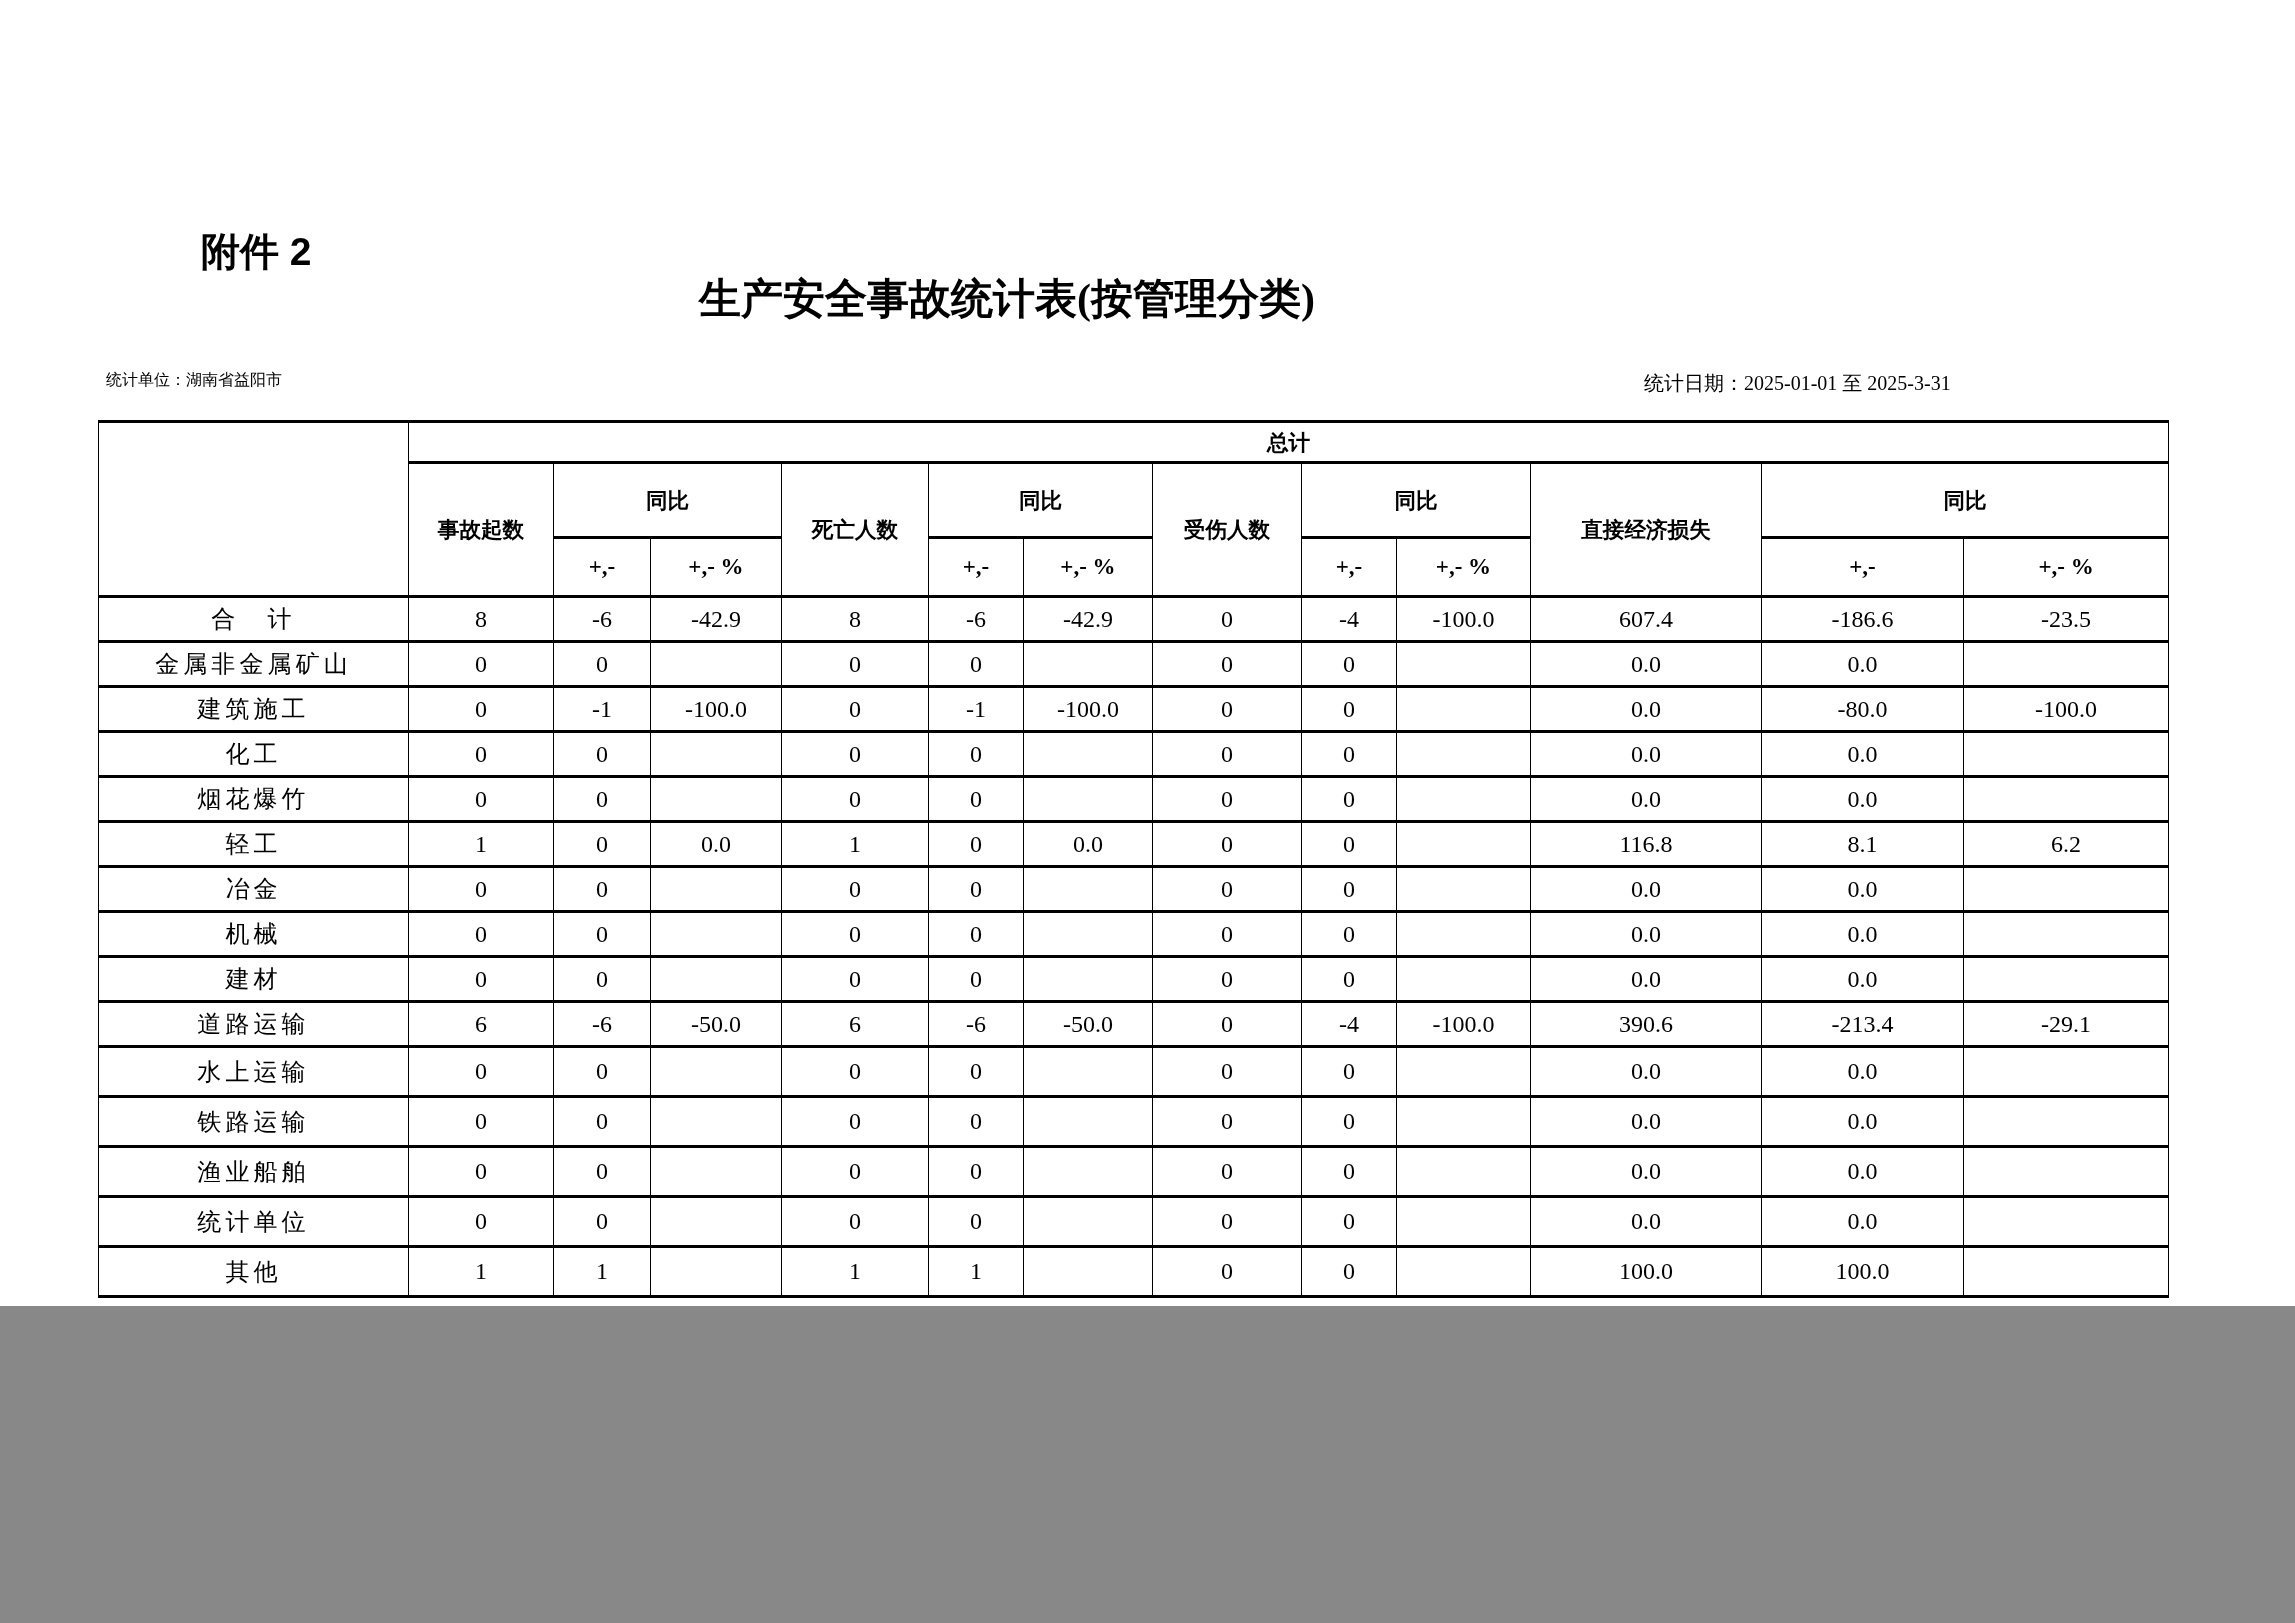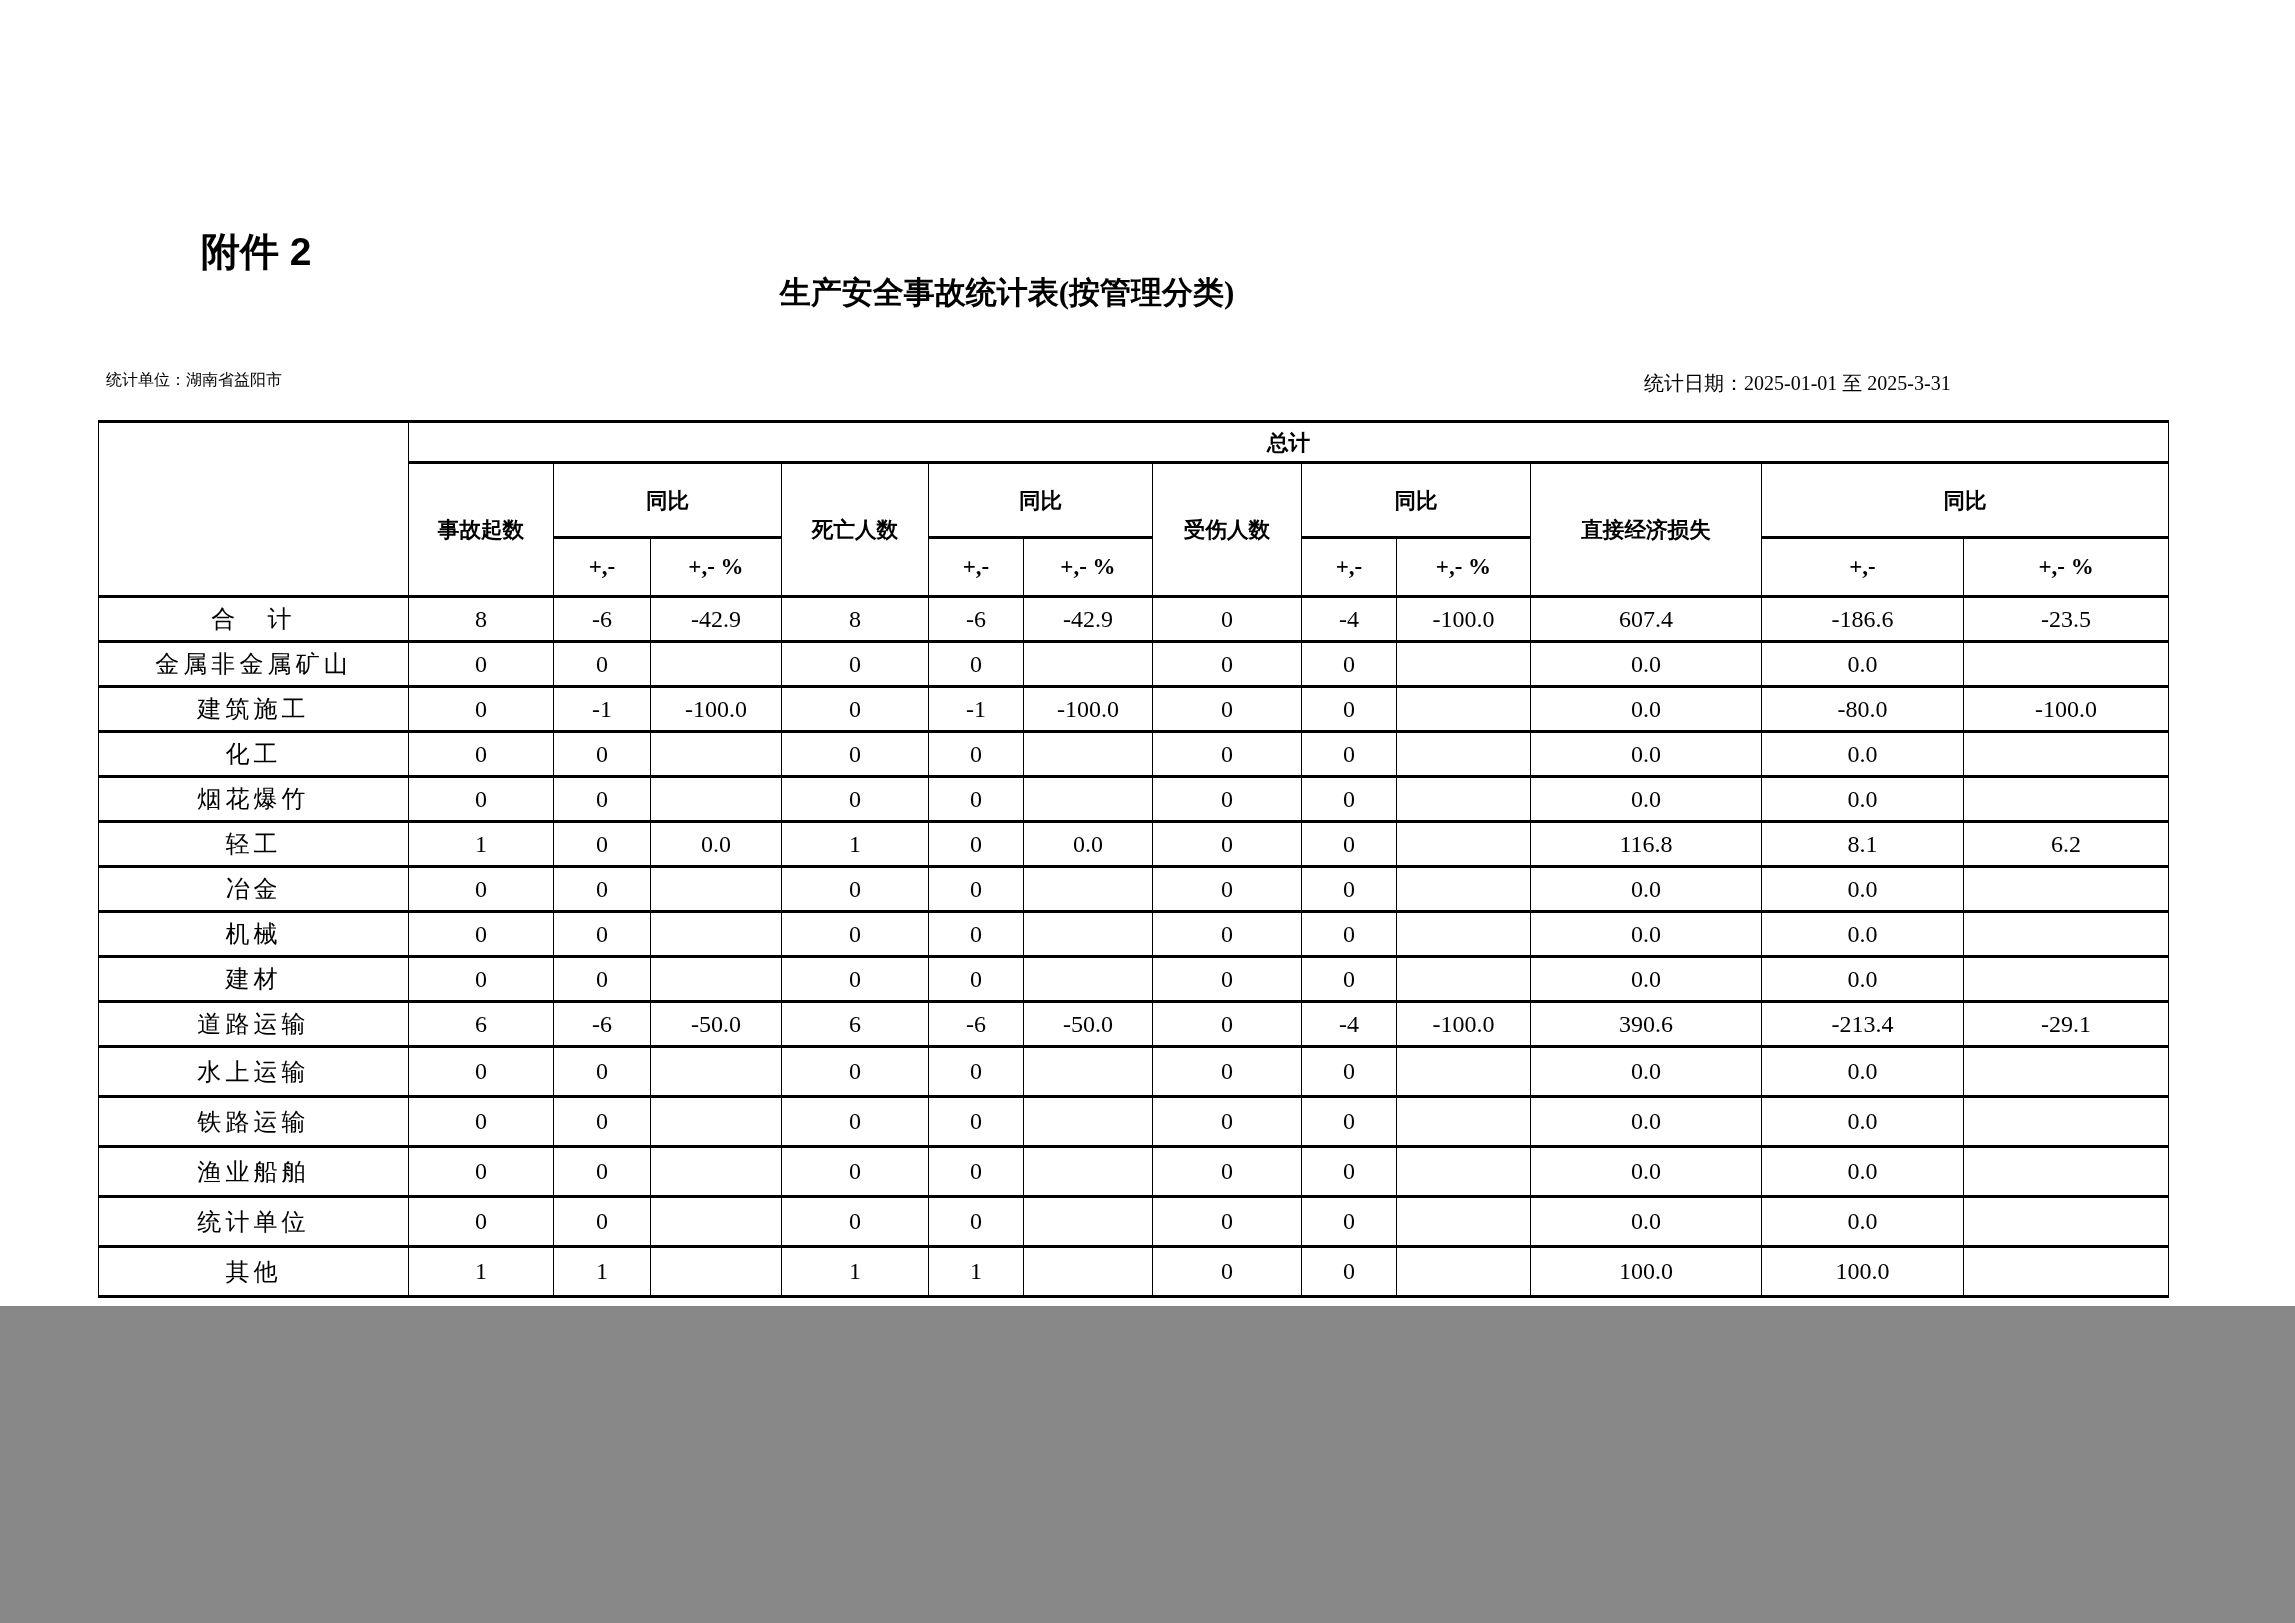--- a/index.html
+++ b/index.html
@@ -22,21 +22,21 @@
     line-height:1.1;
     white-space:nowrap;
   }
   .doc-title{
     position:absolute;
     left:1007px;
     top:274px;
     transform:translateX(-50%);
     font-family:"Liberation Serif","DejaVu Serif",serif;
     font-weight:bold;
-    font-size:31px;
+    font-size:42px;
     line-height:1.2;
     white-space:nowrap;
   }
   .meta-left{
     position:absolute;
     left:106px;
     top:370px;
     font-size:16px;
     white-space:nowrap;
   }

